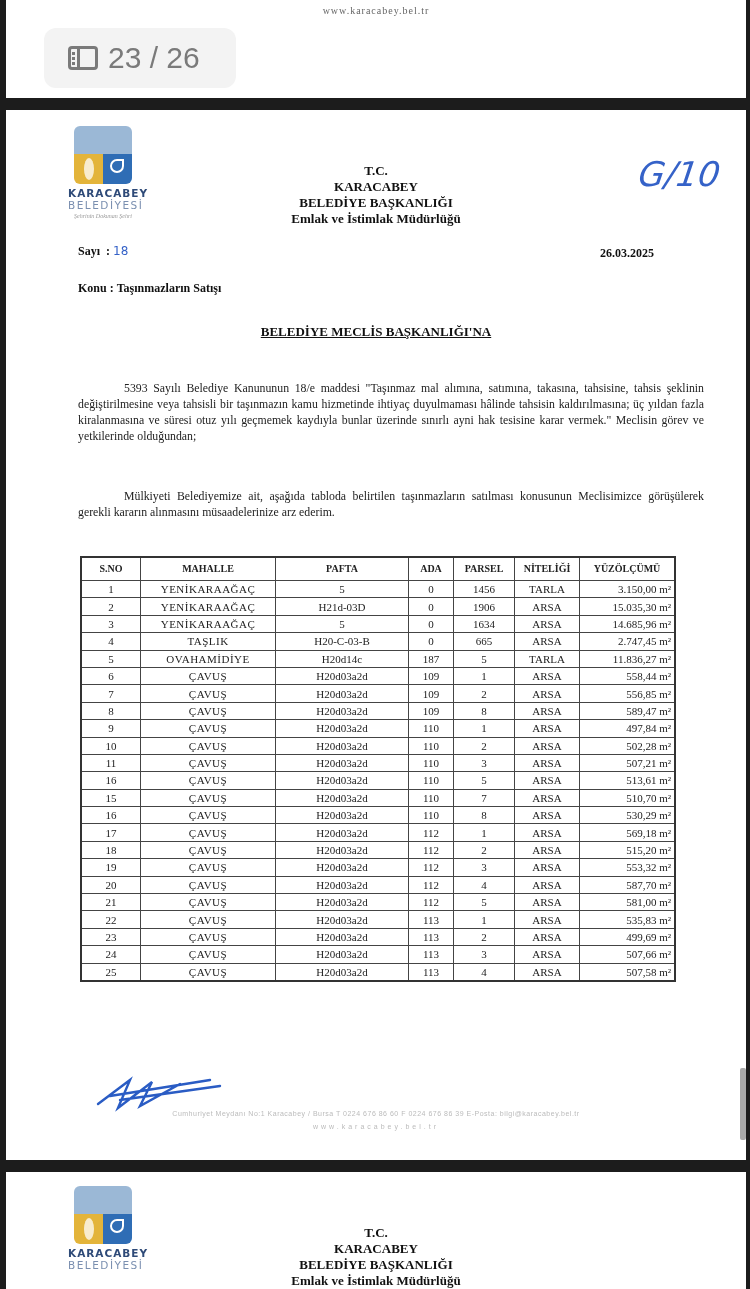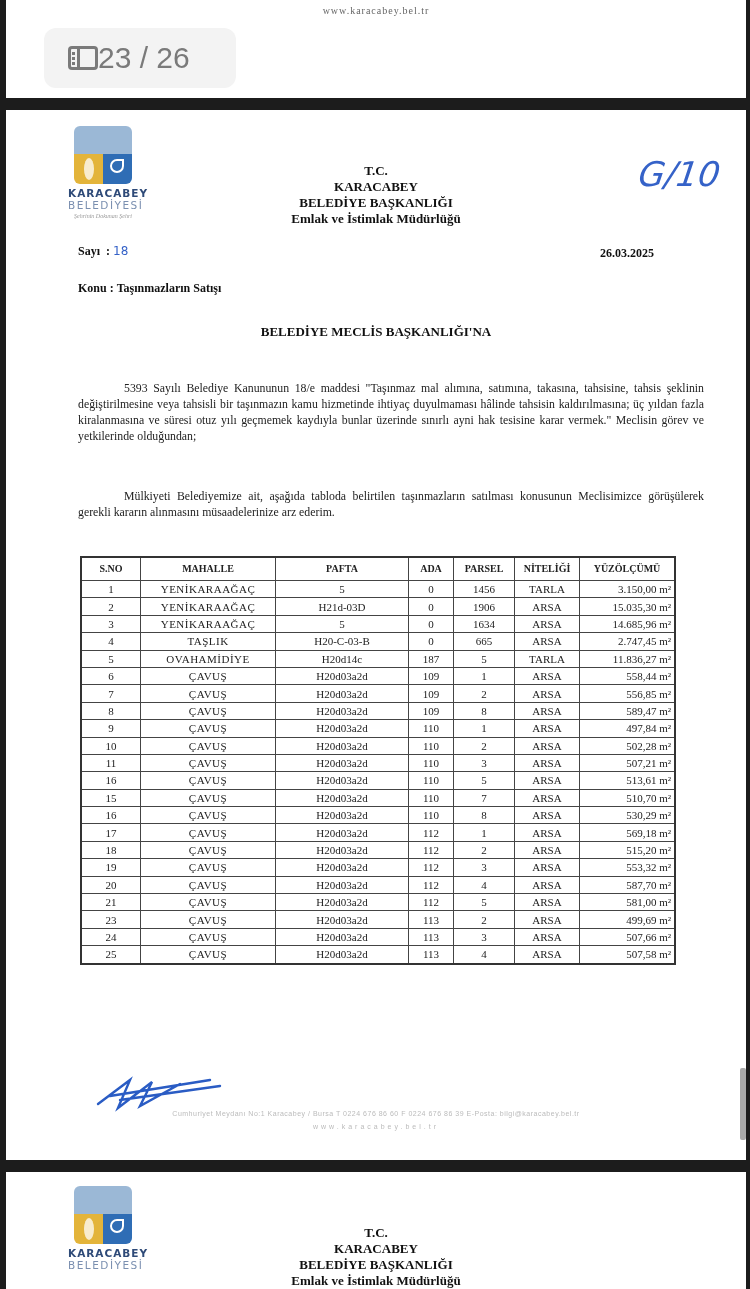--- a/index.html
+++ b/index.html
@@ -4,21 +4,21 @@
 <style>
   html, body { margin:0; padding:0; }
   body { width:750px; height:1289px; background:#1c1c1c; position:relative; overflow:hidden; font-family:"Liberation Serif", serif; }
   .page { position:absolute; background:#fff; left:6px; right:4px; }
   .page-top { top:0; height:98px; }
   .page-main { top:110px; height:1050px; }
   .page-bottom { top:1172px; height:117px; }
 
   .prev-web { position:absolute; top:5px; left:0; right:0; text-align:center; font-size:10px; color:#666; letter-spacing:1px; }
 
-  .page-indicator { position:absolute; left:38px; top:28px; width:192px; height:60px; background:#f3f3f3; border-radius:12px; display:flex; align-items:center; padding-left:24px; box-sizing:border-box; color:#7a7a7a; font-family:"Liberation Sans", sans-serif; font-size:30px; }
+  .page-indicator { position:absolute; left:38px; top:28px; width:192px; height:60px; background:#f3f3f3; border-radius:12px; display:flex; align-items:center; gap:10px; padding-left:24px; box-sizing:border-box; color:#7a7a7a; font-family:"Liberation Sans", sans-serif; font-size:30px; }
   .pi-icon { width:30px; height:24px; border:3px solid #7a7a7a; border-radius:4px; box-sizing:border-box; position:relative; }
   .pi-icon::before { content:""; position:absolute; left:6px; top:-3px; width:3px; height:24px; background:#7a7a7a; }
   .pi-icon i { position:absolute; left:1px; width:3px; height:3px; background:#7a7a7a; }
 
   .logo { position:absolute; width:70px; text-align:center; }
   .logo-mark { width:58px; height:58px; margin:0 auto; position:relative; border-radius:6px; overflow:hidden; }
   .logo-mark .tl { position:absolute; left:0; top:0; width:58px; height:28px; background:#9bb8d6; }
   .logo-mark .bl { position:absolute; left:0; top:28px; width:29px; height:30px; background:#e3b43a; }
   .logo-mark .br { position:absolute; left:29px; top:28px; width:29px; height:30px; background:#2f6db5; }
   .logo-mark .leaf { position:absolute; left:10px; top:32px; width:10px; height:22px; border-radius:50%; background:#fff; opacity:0.75; }
@@ -27,21 +27,21 @@
   .logo-sub { font-family:"DejaVu Sans", sans-serif; font-size:10.5px; letter-spacing:1.5px; color:#7a8fb0; }
   .logo-motto { font-style:italic; font-size:6px; color:#999; margin-top:2px; }
 
   .letterhead { position:absolute; left:0; right:0; text-align:center; font-weight:bold; color:#111; line-height:16px; font-size:13px;margin-top:19px; }
 
   .handwritten { position:absolute; right:26px; top:44px; font-family:"DejaVu Sans", sans-serif; color:#3562c8; font-size:34px; font-style:italic; transform:skew(-8deg); }
 
   .meta-row { position:absolute; font-size:12px; color:#111; font-weight:bold; }
   .meta-row .hand { color:#3562c8; font-weight:normal; font-family:"DejaVu Sans", sans-serif; }
 
-  .addressee { position:absolute; left:0; right:0; top:214px; text-align:center; font-weight:bold; font-size:13px; color:#111; }
+  .addressee { position:absolute; left:0; right:0; top:214px; text-align:center; font-weight:bold; font-size:13px; color:#111;text-decoration:underline; }
 
   .para { position:absolute; left:72px; width:626px; font-size:11.8px; line-height:16px; color:#222; text-align:justify; text-indent:46px; }
 
   table.grid { position:absolute; left:74px; top:446px; width:596px; border-collapse:collapse; font-size:11px; color:#222; border:2px solid #333; }
   table.grid th, table.grid td { border:1px solid #444; padding:0 3px; height:16.4px; line-height:16px; text-align:center; white-space:nowrap; }
   table.grid th { font-weight:bold; font-size:10px; height:22px; }
   table.grid td.area { text-align:right; }
   table.grid td.mah { letter-spacing:0.5px; }
 
   .signature { position:absolute; left:84px; top:964px; width:180px; height:40px; }
@@ -280,20 +280,29 @@
         <tr>
           <td>21</td>
           <td class="mah">ÇAVUŞ</td>
           <td>H20d03a2d</td>
           <td>112</td>
           <td>5</td>
           <td>ARSA</td>
           <td class="area">581,00 m²</td>
         </tr>
         <tr>
+          <td>22</td>
+          <td class="mah">ÇAVUŞ</td>
+          <td>H20d03a2d</td>
+          <td>113</td>
+          <td>1</td>
+          <td>ARSA</td>
+          <td class="area">535,83 m²</td>
+        </tr>
+        <tr>
           <td>23</td>
           <td class="mah">ÇAVUŞ</td>
           <td>H20d03a2d</td>
           <td>113</td>
           <td>2</td>
           <td>ARSA</td>
           <td class="area">499,69 m²</td>
         </tr>
         <tr>
           <td>24</td>

